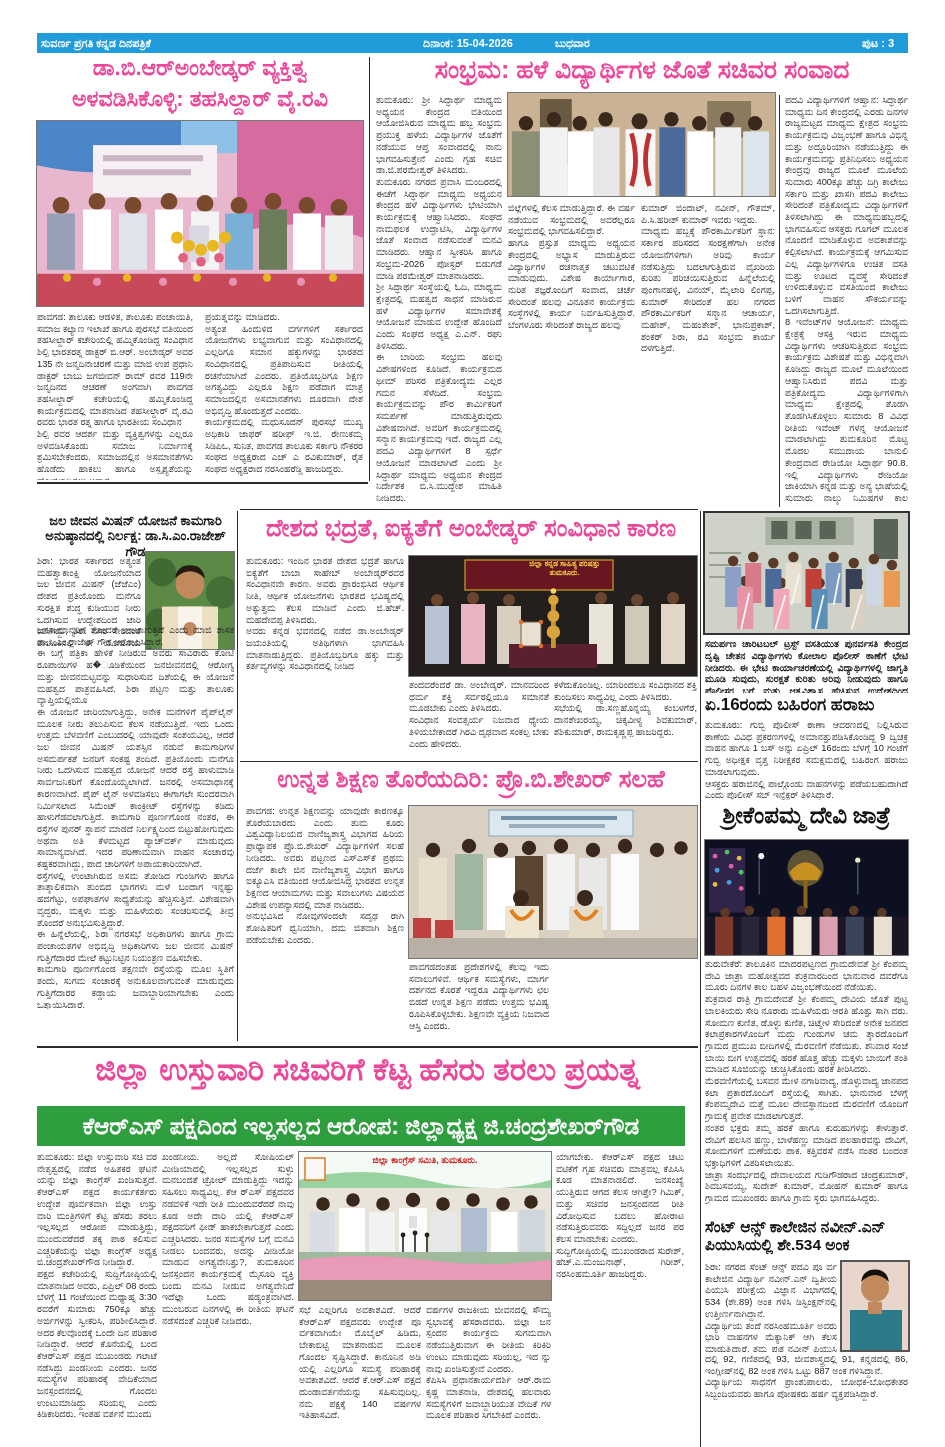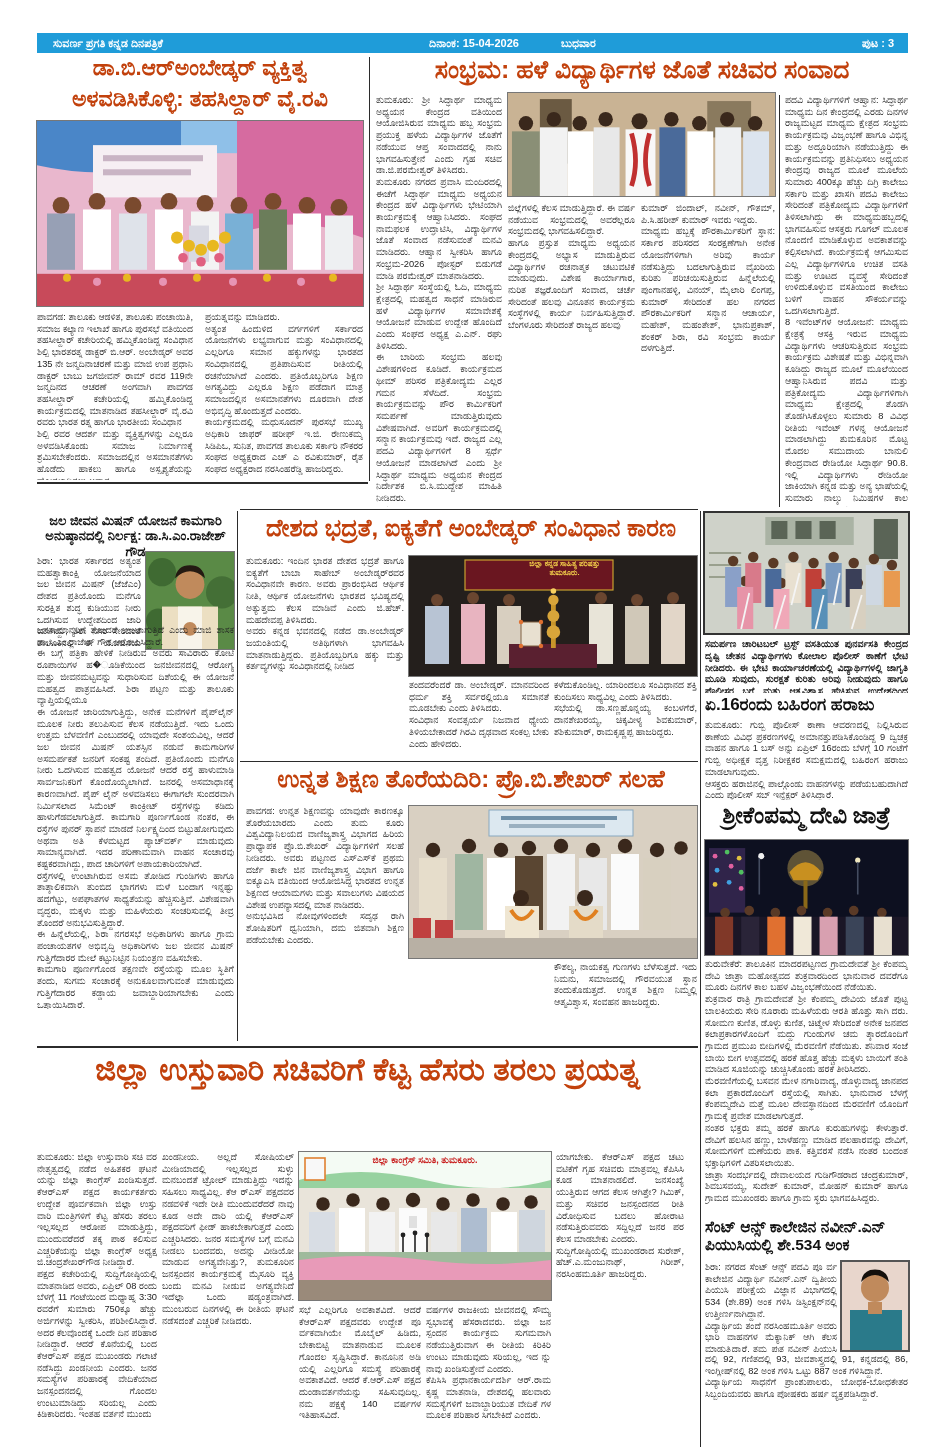--- a/index.html
+++ b/index.html
@@ -1,25 +1,25 @@
 <!DOCTYPE html>
 <html><head>
 <meta charset="utf-8">
 <style>
   html,body{margin:0;padding:0;background:#ffffff;}
   .page{position:relative;width:945px;height:1447px;background:#ffffff;overflow:hidden;
         font-family:"Liberation Sans","DejaVu Sans",sans-serif;color:#1c1c1c;}
   .abs{position:absolute;}
   .pre{white-space:pre-line;}
   .mast{background:#1f9cd9;color:#fff;font-weight:bold;font-size:11px;display:flex;align-items:center;}
-  .mast .mname{margin-left:16px;}
+  .mast .mname{margin-left:4px;}
   .mast .mdate{margin-left:auto;}
   .mast .mday{margin-left:42px;}
   .mast .mpage{margin-left:auto;margin-right:14px;}
-  .hl-red{color:#c2410c;font-weight:bold;text-align:center;line-height:1.1;}
+  .hl-red{color:#ec4899;font-weight:bold;text-align:center;line-height:1.1;}
   .hl-blk{color:#111;font-weight:bold;text-align:center;line-height:1.18;}
   .tcol{font-size:9.3px;line-height:1.26;text-align:justify;white-space:pre-line;overflow:hidden;color:#242424;}
   .cap{font-size:9.4px;font-weight:bold;line-height:1.25;text-align:justify;white-space:pre-line;overflow:hidden;}
   .rule{background:#2b2b2b;}
   .photo{position:absolute;overflow:hidden;}
   .photo svg{display:block;width:100%;height:100%;}
   .pborder{outline:1px solid #777;}
   .greenbar{background:#2f9e3f;color:#fff;font-weight:bold;display:flex;align-items:center;justify-content:center;}
   .ph-label{position:absolute;color:#f3cf4a;font-weight:bold;text-align:center;line-height:1.15;}
   .press-label{position:absolute;color:#c81e1e;font-weight:bold;text-align:center;}
@@ -259,21 +259,21 @@
         <rect x="80" y="50" width="17" height="16" fill="#e4dbc8"></rect>
       <path d="M51 52q5 9 11 0M83 52q5 9 11 0" stroke="#e08020" stroke-width="2" fill="none"></path>
       <rect x="2" y="56" width="9" height="10" fill="#c04040"></rect>
         <rect x="13" y="57" width="9" height="9" fill="#c04040"></rect>
       <rect y="66" width="144" height="10" fill="#b8b0a4"></rect>
     </svg>
   </div>
 
   <div class="abs tcol" style="left:246px;top:806px;width:158px;height:234px;">ಪಾವಗಡ: ಉನ್ನತ ಶಿಕ್ಷಣವನ್ನು ಯಾವುದೇ ಕಾರಣಕ್ಕೂ ತೊರೆಯಬಾರದು ಎಂದು ತುಮ ಕೂರು ವಿಶ್ವವಿದ್ಯಾನಿಲಯದ ವಾಣಿಜ್ಯಶಾಸ್ತ್ರ ವಿಭಾಗದ ಹಿರಿಯ ಪ್ರಾಧ್ಯಾಪಕ ಪ್ರೊ.ಬಿ.ಶೇಖರ್ ವಿದ್ಯಾರ್ಥಿಗಳಿಗೆ ಸಲಹೆ ನೀಡಿದರು. ಅವರು ಪಟ್ಟಣದ ಎಸ್‌ಎಸ್‌ಕೆ ಪ್ರಥಮ ದರ್ಜೆ ಕಾಲೇ ಜಿನ ವಾಣಿಜ್ಯಶಾಸ್ತ್ರ ವಿಭಾಗ ಹಾಗೂ ಐಕ್ಯೂಎಸಿ ವತಿಯಿಂದ ಆಯೋಜಿಸಿದ್ದ ಭಾರತದ ಉನ್ನತ ಶಿಕ್ಷಣದ ಆಯಾಮಗಳು ಮತ್ತು ಸವಾಲುಗಳು ವಿಷಯದ ವಿಶೇಷ ಉಪನ್ಯಾಸದಲ್ಲಿ ಮಾತ ನಾಡಿದರು.
 ಅನುಭವಿಸಿದ ನೋವುಗಳಿಂದಲೇ ಸದೃಢ ರಾಗಿ ಶೋಷಿತರಿಗೆ ಧ್ವನಿಯಾಗಿ, ದಮ ಜಿತವಾಗಿ ಶಿಕ್ಷಣ ಪಡೆಯಬೇಕು ಎಂದರು.</div>
-  <div class="abs tcol" style="left:554px;top:962px;width:143px;height:78px;">ಕೌಶಲ್ಯ, ನಾಯಕತ್ವ ಗುಣಗಳು ಬೆಳೆಸುತ್ತದೆ. ಇದು ನಿಮನು, ಸಮಾಜದಲ್ಲಿ ಗೌರವಯುತ ಸ್ಥಾನ ತಂದುಕೊಡುತ್ತದೆ. ಉನ್ನತ ಶಿಕ್ಷಣ ನಿಮ್ಮಲ್ಲಿ ಆತ್ಮವಿಶ್ವಾಸ, ಸಂವಹನ ಹಾಜರಿದ್ದರು.</div>
+  <div class="abs tcol" style="left:409px;top:962px;width:140px;height:78px;">ಪಾವಗಡದಂತಹ ಪ್ರದೇಶಗಳಲ್ಲಿ ಕೆಲವು ಇದು ಸವಾಲುಗಳಿವೆ. ಆರ್ಥಿಕ ಸಮಸ್ಯೆಗಳು, ಮಾರ್ಗ ದರ್ಶನದ ಕೊರತೆ ಇದ್ದರೂ ವಿದ್ಯಾರ್ಥಿಗಳು ಛಲ ಬಿಡದೆ ಉನ್ನತ ಶಿಕ್ಷಣ ಪಡೆದು ಉತ್ತಮ ಭವಿಷ್ಯ ರೂಪಿಸಿಕೊಳ್ಳಬೇಕು. ಶಿಕ್ಷಣವೇ ವ್ಯಕ್ತಿಯ ನಿಜವಾದ ಆಸ್ತಿ ಎಂದರು.</div>
 
   <div class="abs rule" style="left:700px;top:511px;width:1px;height:936px;"></div>
 
   <div class="photo" style="left:705px;top:513px;width:203px;height:120px;outline:2px solid #333;">
     <svg viewBox="0 0 101 60" preserveAspectRatio="none">
       <rect width="101" height="60" fill="#cfd2c9"></rect>
       <rect x="30" y="2" width="44" height="14" fill="#aab3a4"></rect>
       <g fill="#5a6456">
           <rect x="33" y="4" width="8" height="9"></rect>
           <rect x="45" y="4" width="8" height="9"></rect>
@@ -381,20 +381,21 @@
       <path d="M9.5 10q7-7 14 0q-0.8-6.2-7-6.2T9.5 10z" fill="#14100c"></path>
     </svg>
   </div>
   <div class="abs tcol" style="left:705px;top:1262px;width:132px;height:90px;">ಶಿರಾ: ನಗರದ ಸೆಂಟ್ ಆನ್ಸ್ ಪದವಿ ಪೂ ರ್ವ ಕಾಲೇಜಿನ ವಿದ್ಯಾರ್ಥಿ ನವೀನ್.ಎನ್ ದ್ವಿತೀಯ ಪಿಯುಸಿ ಪರೀಕ್ಷೆಯ ವಿಜ್ಞಾನ ವಿಭಾಗದಲ್ಲಿ 534 (ಶೇ.89) ಅಂಕ ಗಳಿಸಿ ಡಿಸ್ಟಿಂಕ್ಷನ್‌ನಲ್ಲಿ ಉತ್ತೀರ್ಣನಾಗಿದ್ದಾನೆ.
 ವಿದ್ಯಾರ್ಥಿಯ ತಂದೆ ನರಸಿಂಹಮೂರ್ತಿ ಅವರು ಭಾರಿ ವಾಹನಗಳ ಮೆಕ್ಯಾನಿಕ್ ಆಗಿ ಕೆಲಸ ಮಾಡುತ್ತಿದ್ದಾರೆ. ತಮ್ಮ ಪುತ್ರ ನವೀನ್ ಪಿಯುಸಿ ಪರೀಕ್ಷೆಯಲ್ಲಿ ಭೌತಶಾಸ್ತ್ರದಲ್ಲಿ 90,</div>
   <div class="abs tcol" style="left:705px;top:1354px;width:203px;height:90px;">ದಲ್ಲಿ 92, ಗಣಿತದಲ್ಲಿ 93, ಜೀವಶಾಸ್ತ್ರದಲ್ಲಿ 91, ಕನ್ನಡದಲ್ಲಿ 86, ಇಂಗ್ಲೀಷ್‌ನಲ್ಲಿ 82 ಅಂಕ ಗಳಿಸಿ ಒಟ್ಟು 887 ಅಂಕ ಗಳಿಸಿದ್ದಾನೆ.
 ವಿದ್ಯಾರ್ಥಿಯ ಸಾಧನೆಗೆ ಪ್ರಾಂಶುಪಾಲರು, ಬೋಧಕ-ಬೋಧಕೇತರ ಸಿಬ್ಬಂದಿಯವರು ಹಾಗೂ ಪೋಷಕರು ಹರ್ಷ ವ್ಯಕ್ತಪಡಿಸಿದ್ದಾರೆ.</div>
 
   <div class="abs rule" style="left:37px;top:1046px;width:661px;height:2px;"></div>
   <div class="abs hl-red" style="left:37px;top:1053px;width:661px;font-size:31px;">ಜಿಲ್ಲಾ ಉಸ್ತುವಾರಿ ಸಚಿವರಿಗೆ ಕೆಟ್ಟ ಹೆಸರು ತರಲು ಪ್ರಯತ್ನ</div>
+  <div class="abs greenbar" style="left:37px;top:1106px;width:648px;height:40px;font-size:23px;">ಕೆಆರ್‌ಎಸ್ ಪಕ್ಷದಿಂದ ಇಲ್ಲಸಲ್ಲದ ಆರೋಪ: ಜಿಲ್ಲಾಧ್ಯಕ್ಷ ಜಿ.ಚಂದ್ರಶೇಖರ್‌ಗೌಡ</div>
 
   <div class="photo pborder" style="left:299px;top:1152px;width:252px;height:148px;">
     <svg viewBox="0 0 126 74" preserveAspectRatio="none">
       <rect width="126" height="74" fill="#e9e4da"></rect>
       <rect width="126" height="18" fill="#f4fbf4"></rect>
       <path d="M0 14q30-8 63 0t63 0v4H0z" fill="#58b868" opacity="0.6"></path>
       <rect x="3" y="3" width="10" height="11" fill="#f8f8f8" stroke="#e08030" stroke-width="0.8"></rect>
       <g fill="#3a281c">
         <circle cx="12" cy="26" r="3.4"></circle>
           <circle cx="27" cy="24" r="3.4"></circle>

